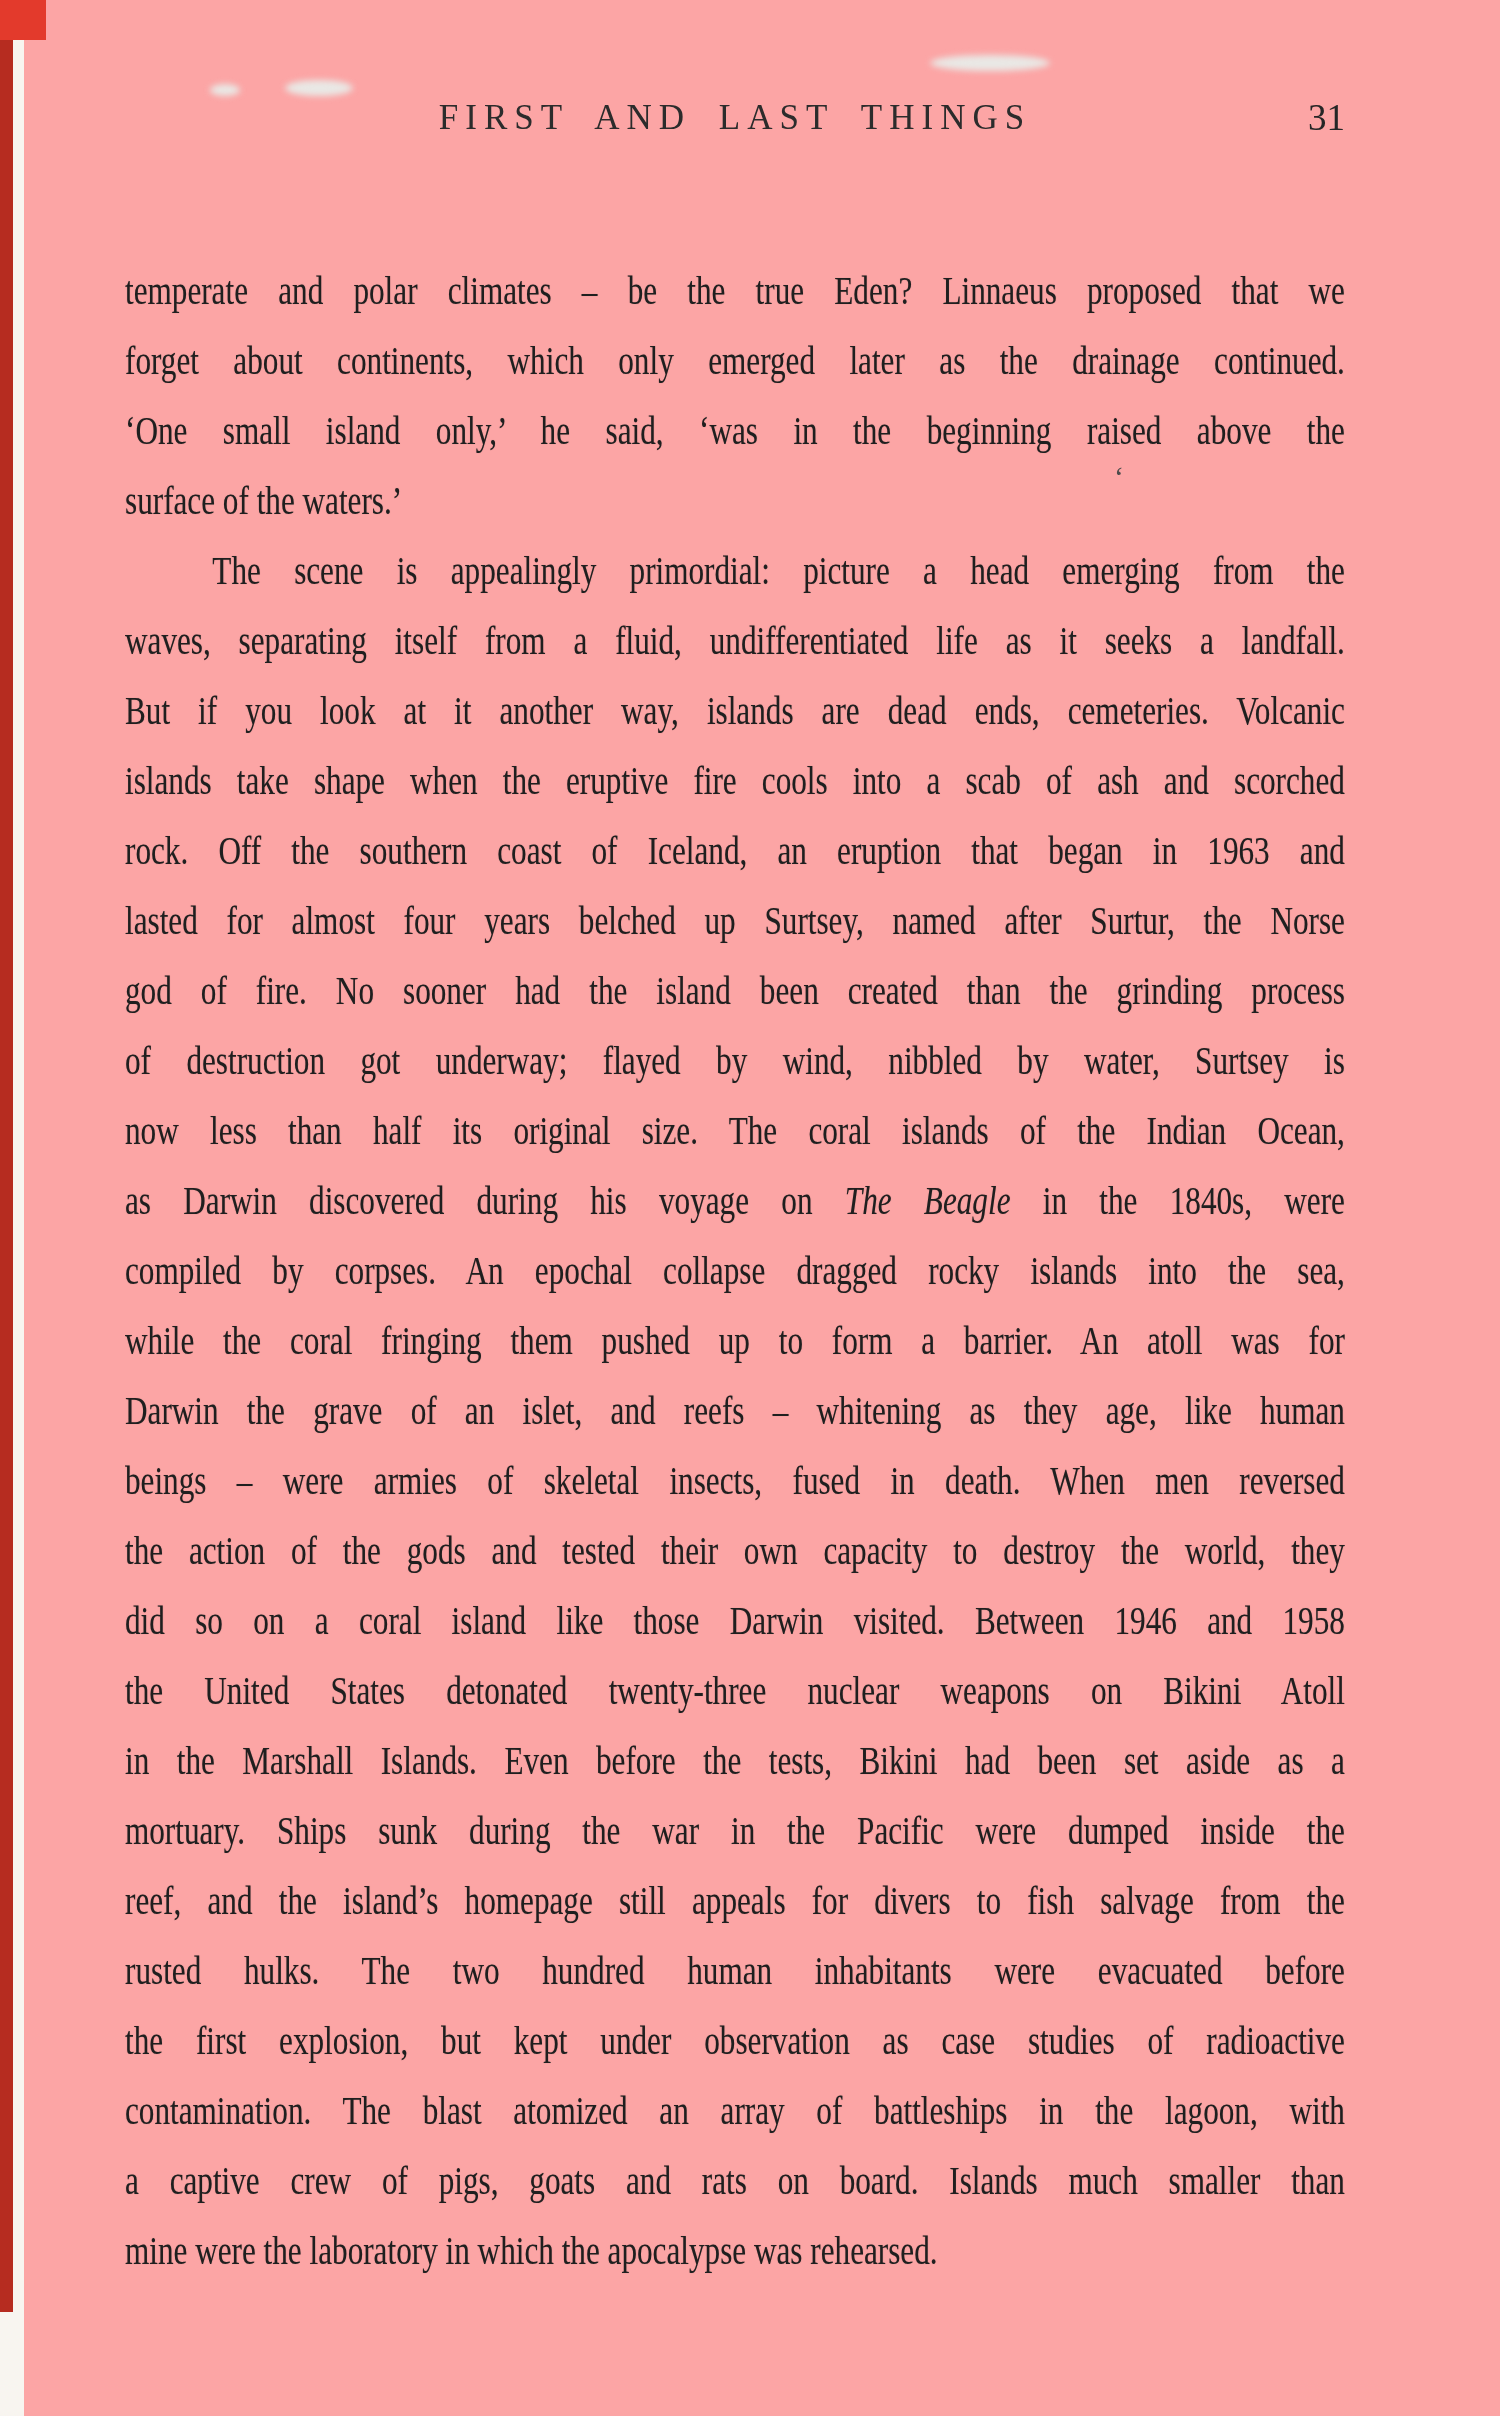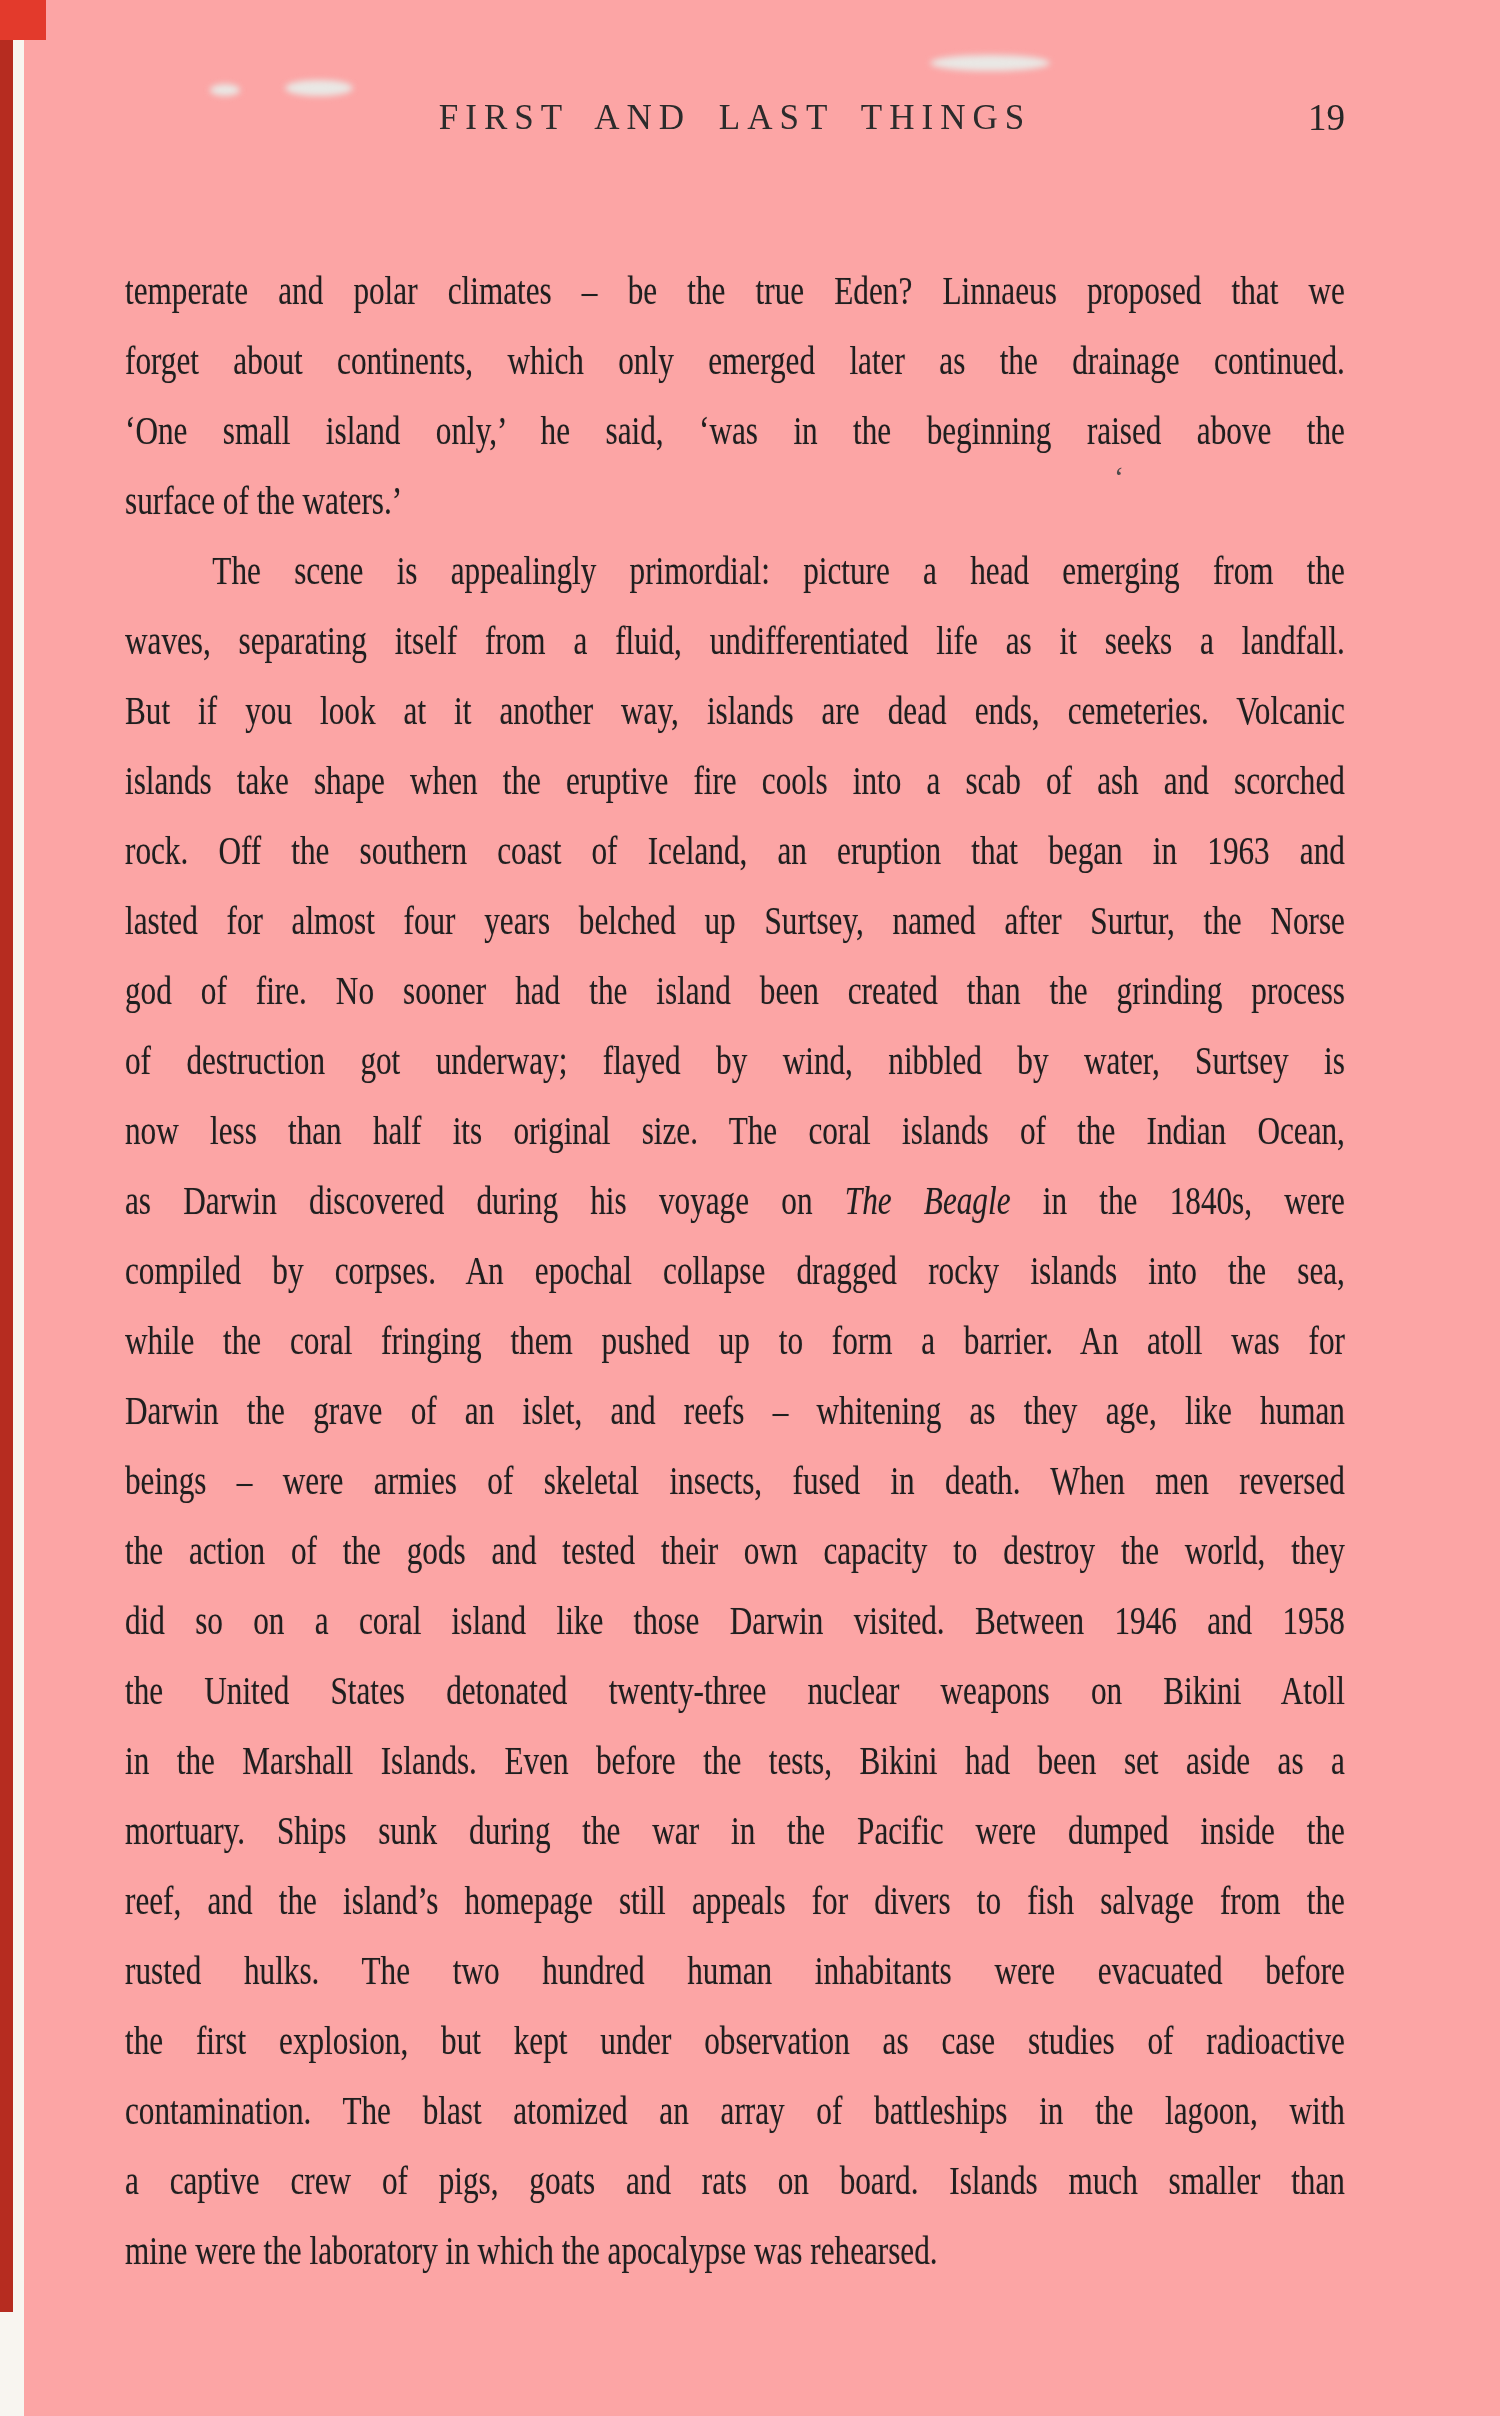--- a/index.html
+++ b/index.html
@@ -65,21 +65,21 @@
 </head>
 <body>
 
 <div class="page" style="background: #fca5a5;">
   <div class="edge-strip" style="background: rgb(248, 245, 240);"></div>
   <div class="stripe" style="background: rgb(182, 44, 32); width: 13px; height: 2312px;"></div>
   <div class="corner" style="background: rgb(227, 58, 44); width: 46px; height: 40px;"></div>
 
   <header class="running-head">
     <span>FIRST AND LAST THINGS</span>
-    <span class="page-num">19</span>
+    <span class="page-num">31</span>
   </header>
 
   <main class="textblock">
       <div class="line">temperate and polar climates – be the true Eden? Linnaeus proposed that we</div>
       <div class="line">forget about continents, which only emerged later as the drainage continued.</div>
       <div class="line">‘One small island only,’ he said, ‘was in the beginning raised above the</div>
       <div class="line pend">surface of the waters.’</div>
       <div class="line ind">The scene is appealingly primordial: picture a head emerging from the</div>
       <div class="line">waves, separating itself from a fluid, undifferentiated life as it seeks a landfall.</div>
       <div class="line">But if you look at it another way, islands are dead ends, cemeteries. Volcanic</div>

